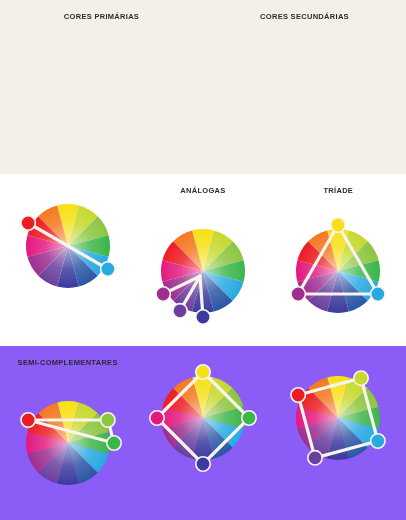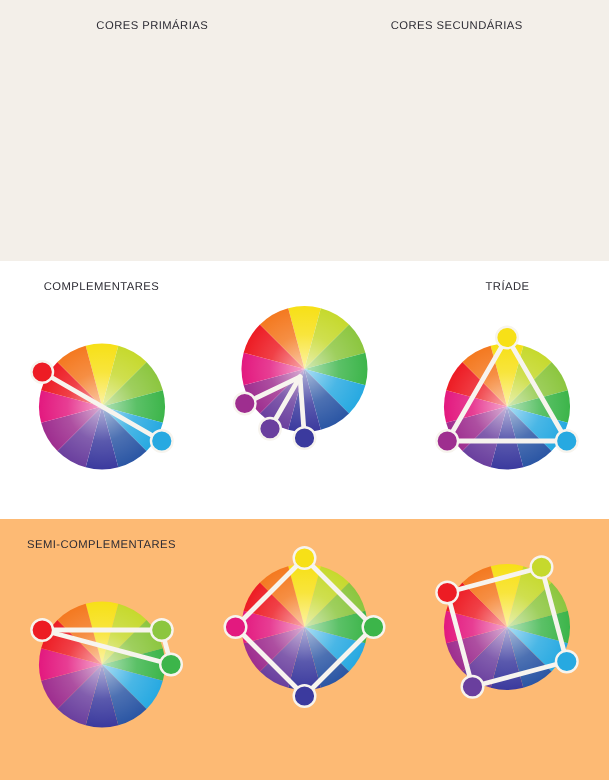--- a/index.html
+++ b/index.html
@@ -21,40 +21,40 @@
     display: flex;
     flex-direction: column;
   }
   .band {
     position: relative;
     width: 100%;
     box-sizing: border-box;
   }
   .band-1 { height: 174px; background: #f3efe9; }
   .band-2 { height: 172px; background: #ffffff; }
-  .band-3 { height: 174px; background: #fdba74; }
+  .band-3 { height: 174px; background: #8b5cf6; }
 
   .row {
     display: flex;
     flex-direction: row;
     justify-content: space-around;
     align-items: flex-start;
     height: 100%;
     padding-top: 12px;
     box-sizing: border-box;
   }
   .cell {
     width: 130px;
     display: flex;
     flex-direction: column;
     align-items: center;
   }
   .cell-title {
     font-size: 7.5px;
-    font-weight: normal;
+    font-weight: bold;
     letter-spacing: 0.3px;
     color: #2c2b33;
     text-align: center;
     line-height: 10px;
     text-transform: uppercase;
     margin-bottom: 5px;
     min-height: 20px;
   }
   .wheel-wrap {
     position: relative;
@@ -96,21 +96,20 @@
       </div>
 
 
     </div>
   </div>
 
   <div class="band band-2">
     <div class="row">
 
       <div class="cell">
-        <div class="cell-title">COMPLEMENTARES</div>
         <div class="wheel-wrap">
           <svg class="wheel-svg" width="120" height="120" viewBox="0 0 120 120">
               <defs>
                 <radialGradient id="shade-0" cx="50%" cy="50%" r="50%">
                   <stop offset="0%" stop-color="#ffffff" stop-opacity="0.62"></stop>
                   <stop offset="55%" stop-color="#ffffff" stop-opacity="0.16"></stop>
                   <stop offset="100%" stop-color="#ffffff" stop-opacity="0"></stop>
                 </radialGradient>
               </defs>
             <g class="wheel-segments">
@@ -133,20 +132,21 @@
               </g>
             <g class="wheel-markers">
                 <circle cx="99.84" cy="83.00" r="7.2" fill="#27a9e1" stroke="#f7f4ee" stroke-width="1.6"></circle>
                 <circle cx="20.16" cy="37.00" r="7.2" fill="#ed1c24" stroke="#f7f4ee" stroke-width="1.6"></circle>
               </g>
           </svg>
         </div>
       </div>
 
       <div class="cell">
+        <div class="cell-title">ANÁLOGAS</div>
         <div class="wheel-wrap">
           <svg class="wheel-svg" width="120" height="120" viewBox="0 0 120 120">
               <defs>
                 <radialGradient id="shade-1" cx="50%" cy="50%" r="50%">
                   <stop offset="0%" stop-color="#ffffff" stop-opacity="0.62"></stop>
                   <stop offset="55%" stop-color="#ffffff" stop-opacity="0.16"></stop>
                   <stop offset="100%" stop-color="#ffffff" stop-opacity="0"></stop>
                 </radialGradient>
               </defs>
             <g class="wheel-segments">

